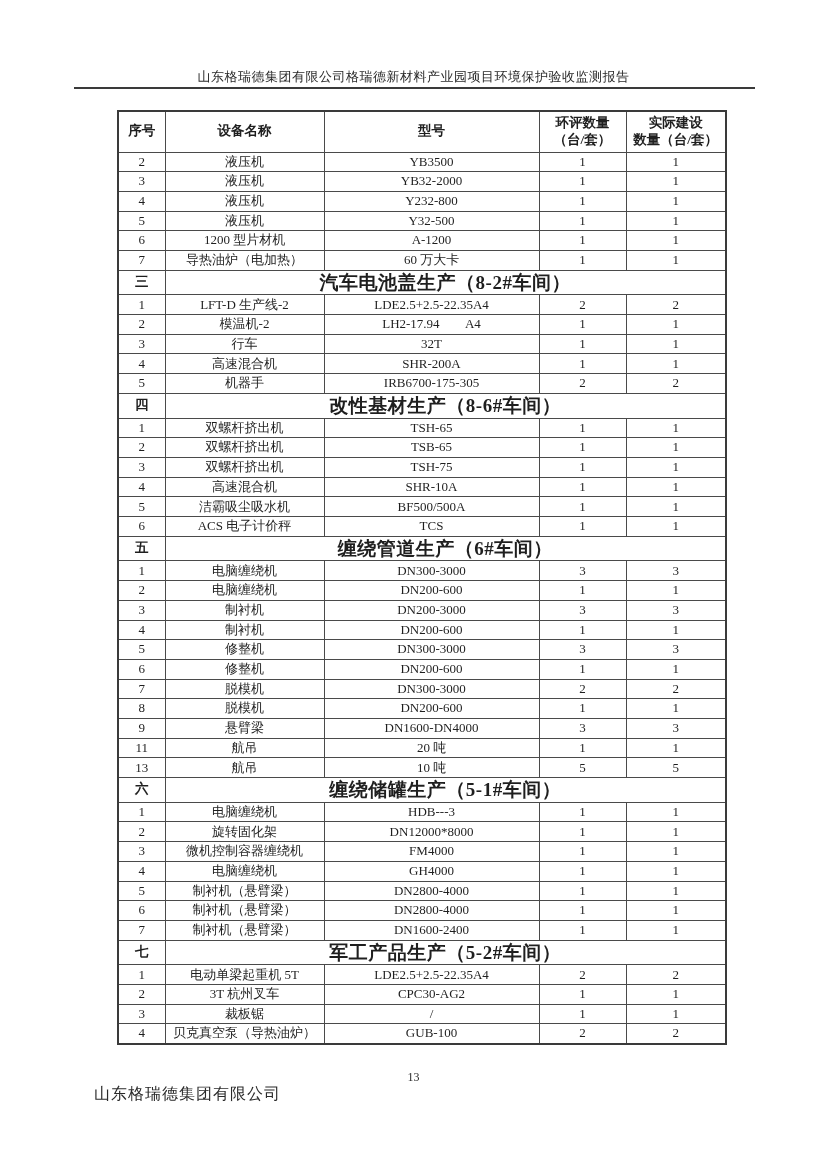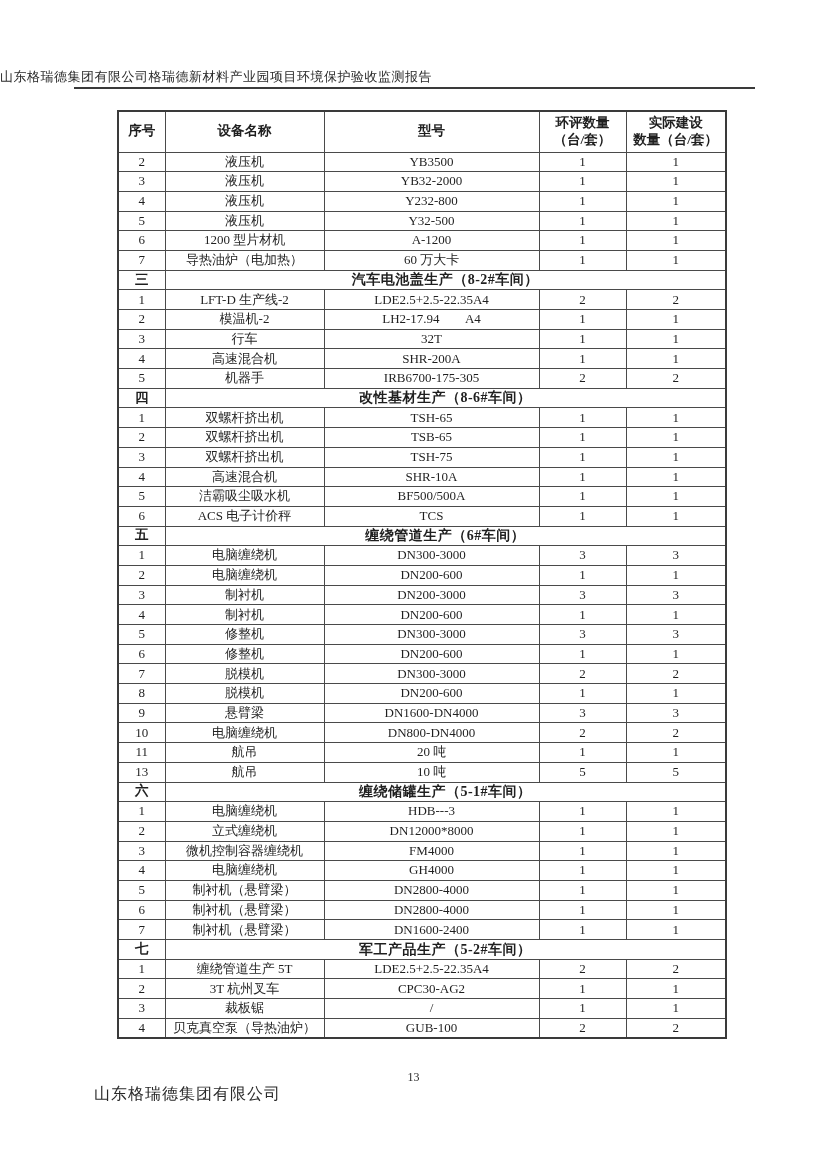--- a/index.html
+++ b/index.html
@@ -10,20 +10,21 @@
     background: #ffffff;
     font-family: "Liberation Serif", "DejaVu Serif", serif;
     color: #1f1f1f;
     overflow: hidden;
   }
   .doc-header-title {
     position: absolute;
     top: 68px;
     left: 0;
     width: 100%;
+    text-align: center;
     font-size: 13px;
     letter-spacing: 0.5px;
     color: #2a2a2a;
     font-family: Liberation Serif, serif;
   }
   .doc-header-rule {
     position: absolute;
     top: 87px;
     left: 74px;
     width: 681px;
@@ -46,21 +47,21 @@
     vertical-align: middle;
     overflow: hidden;
     font-size: 13px;
     line-height: 1.25;
   }
   .equip-table thead tr { height: 41px; }
   .equip-table thead th { font-weight: bold; font-size: 13.5px; }
   .equip-table tbody tr { height: 19.7px; }
   .equip-table td.c2 { white-space: pre; }
   .equip-table td.section-no { font-weight: bold; font-size: 13.5px; }
-  .equip-table td.section-title { font-weight: bold; font-size: 14px; letter-spacing: 0.5px; }
+  .equip-table td.section-title { font-weight: bold; font-size: 19px; letter-spacing: 0.5px; }
   .page-number {
     position: absolute;
     top: 1070px;
     left: 0;
     width: 100%;
     text-align: center;
     font-size: 12px;
     color: #2a2a2a;
   }
   .footer-company {
@@ -287,27 +288,20 @@
           <td class="c4">1</td>
         </tr>
         <tr>
           <td class="c0">9</td>
           <td class="c1">悬臂梁</td>
           <td class="c2">DN1600-DN4000</td>
           <td class="c3">3</td>
           <td class="c4">3</td>
         </tr>
         <tr>
-          <td class="c0">10</td>
-          <td class="c1">电脑缠绕机</td>
-          <td class="c2">DN800-DN4000</td>
-          <td class="c3">2</td>
-          <td class="c4">2</td>
-        </tr>
-        <tr>
           <td class="c0">11</td>
           <td class="c1">航吊</td>
           <td class="c2">20 吨</td>
           <td class="c3">1</td>
           <td class="c4">1</td>
         </tr>
         <tr>
           <td class="c0">13</td>
           <td class="c1">航吊</td>
           <td class="c2">10 吨</td>
@@ -320,21 +314,21 @@
         </tr>
         <tr>
           <td class="c0">1</td>
           <td class="c1">电脑缠绕机</td>
           <td class="c2">HDB---3</td>
           <td class="c3">1</td>
           <td class="c4">1</td>
         </tr>
         <tr>
           <td class="c0">2</td>
-          <td class="c1">立式缠绕机</td>
+          <td class="c1">旋转固化架</td>
           <td class="c2">DN12000*8000</td>
           <td class="c3">1</td>
           <td class="c4">1</td>
         </tr>
         <tr>
           <td class="c0">3</td>
           <td class="c1">微机控制容器缠绕机</td>
           <td class="c2">FM4000</td>
           <td class="c3">1</td>
           <td class="c4">1</td>
@@ -366,21 +360,21 @@
           <td class="c2">DN1600-2400</td>
           <td class="c3">1</td>
           <td class="c4">1</td>
         </tr>
         <tr>
           <td class="c0 section-no">七</td>
           <td class="section-title" colspan="4">军工产品生产（5-2#车间）</td>
         </tr>
         <tr>
           <td class="c0">1</td>
-          <td class="c1">缠绕管道生产 5T</td>
+          <td class="c1">电动单梁起重机 5T</td>
           <td class="c2">LDE2.5+2.5-22.35A4</td>
           <td class="c3">2</td>
           <td class="c4">2</td>
         </tr>
         <tr>
           <td class="c0">2</td>
           <td class="c1">3T 杭州叉车</td>
           <td class="c2">CPC30-AG2</td>
           <td class="c3">1</td>
           <td class="c4">1</td>

